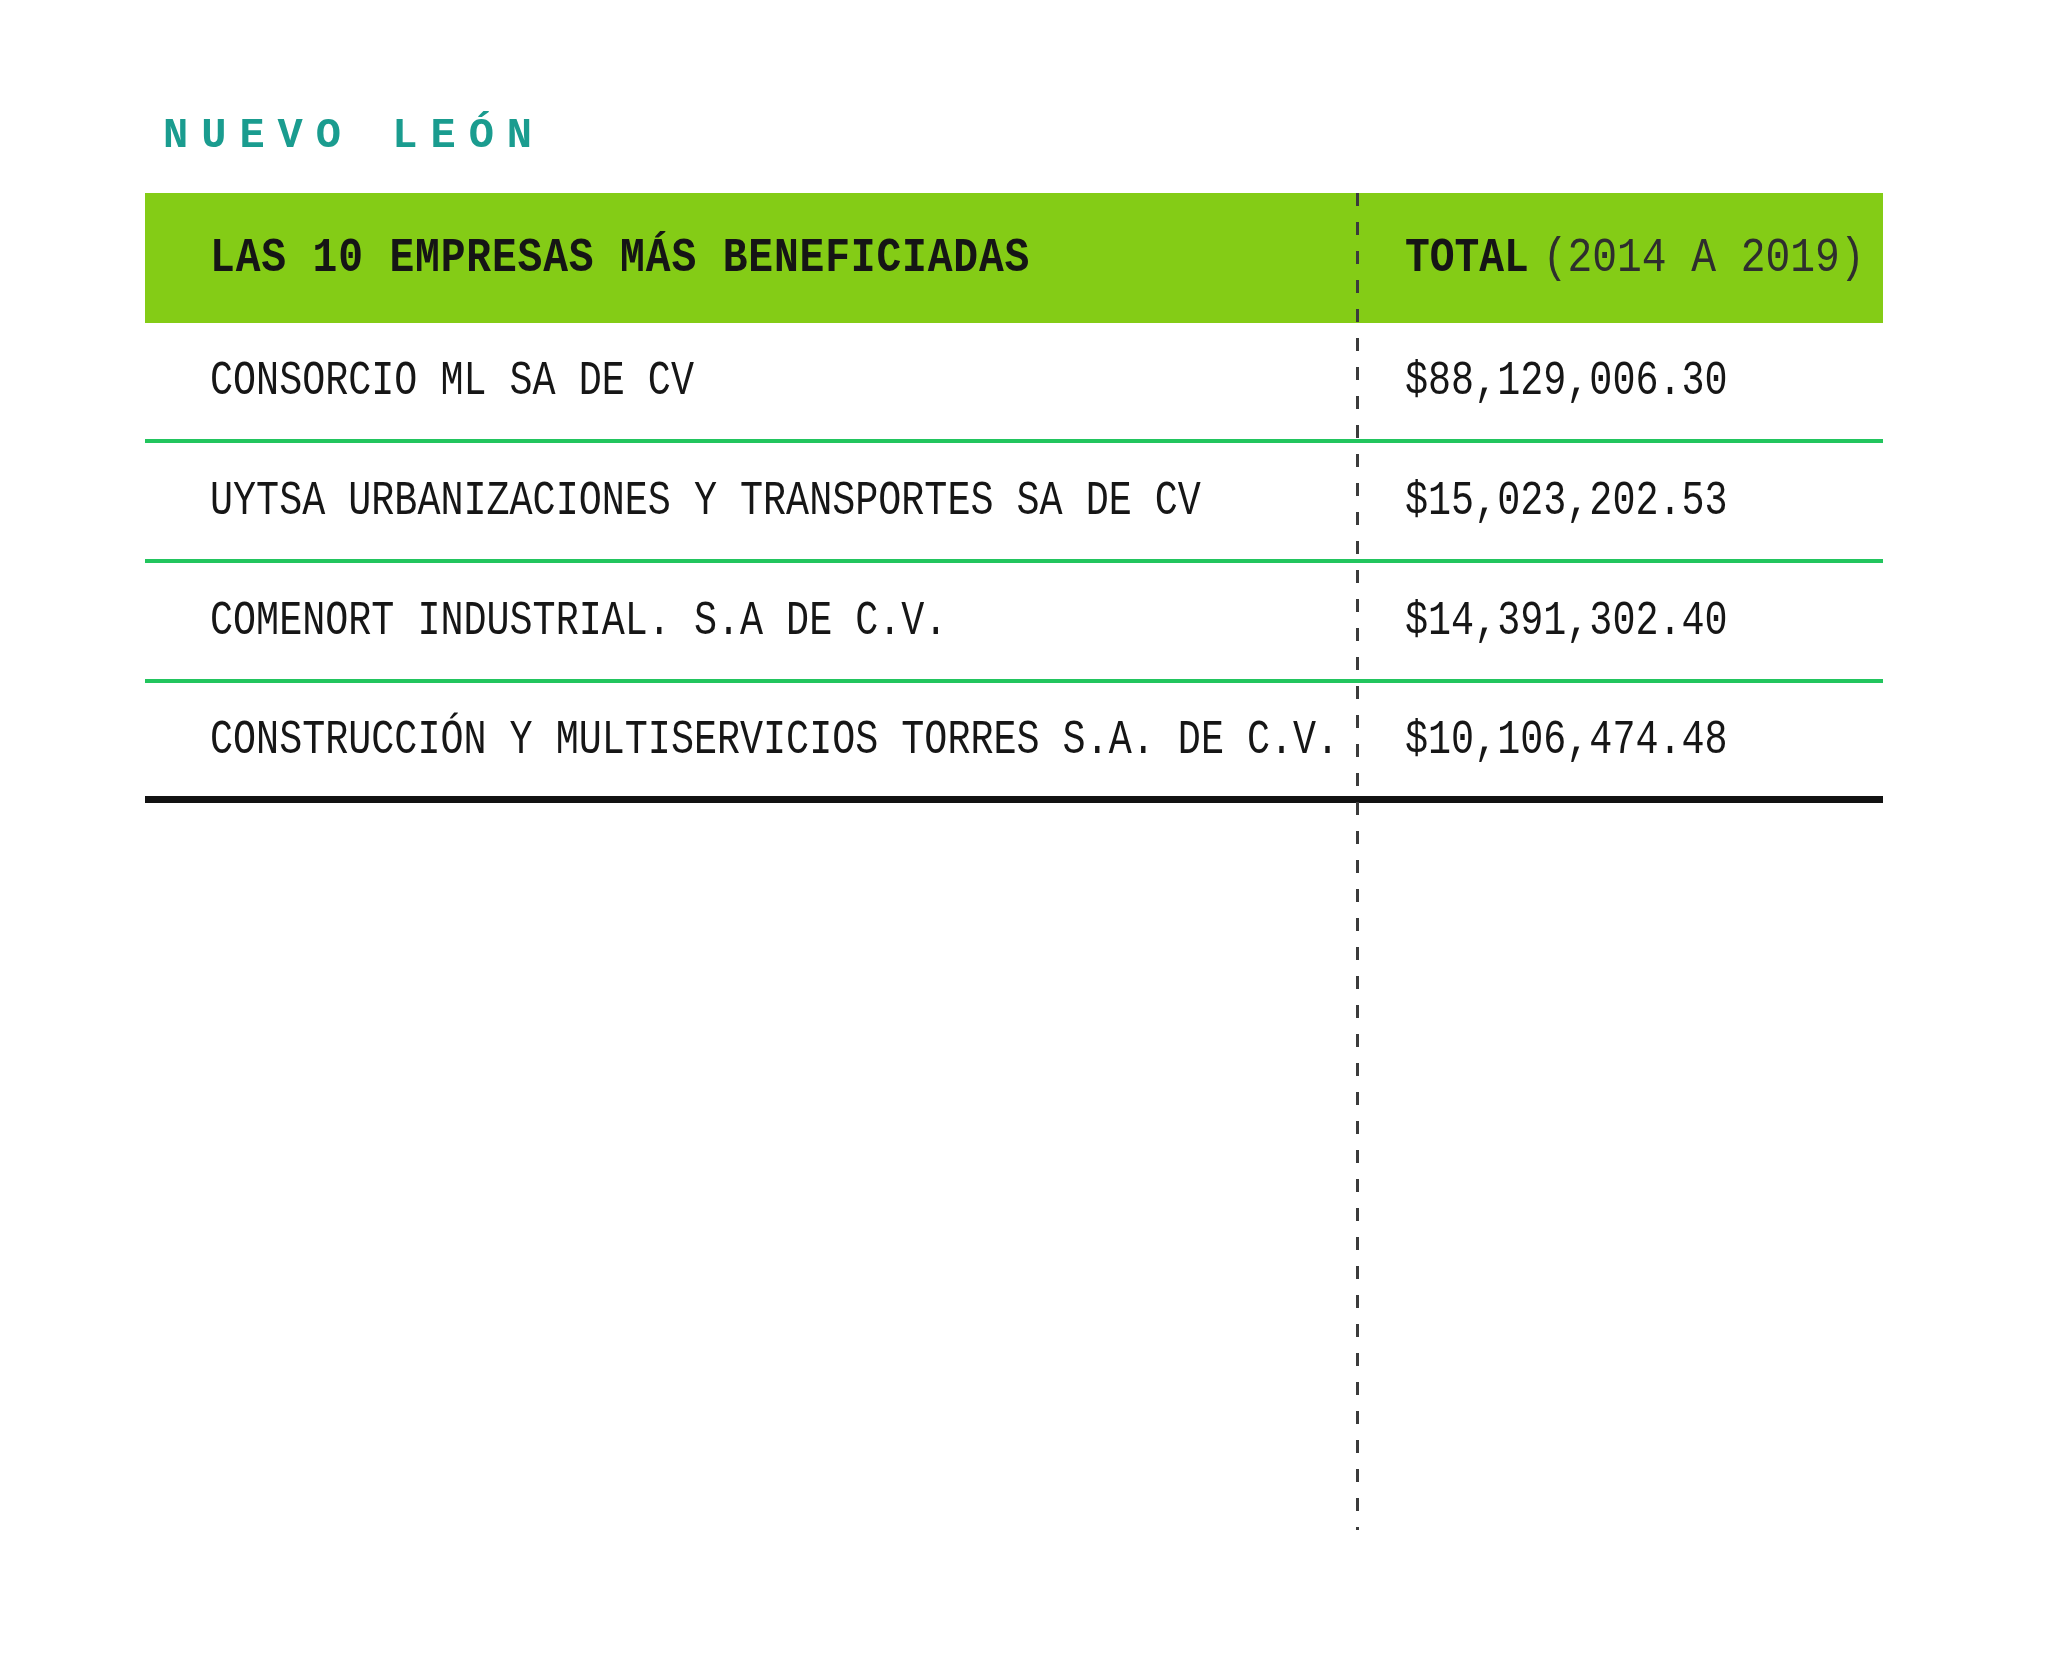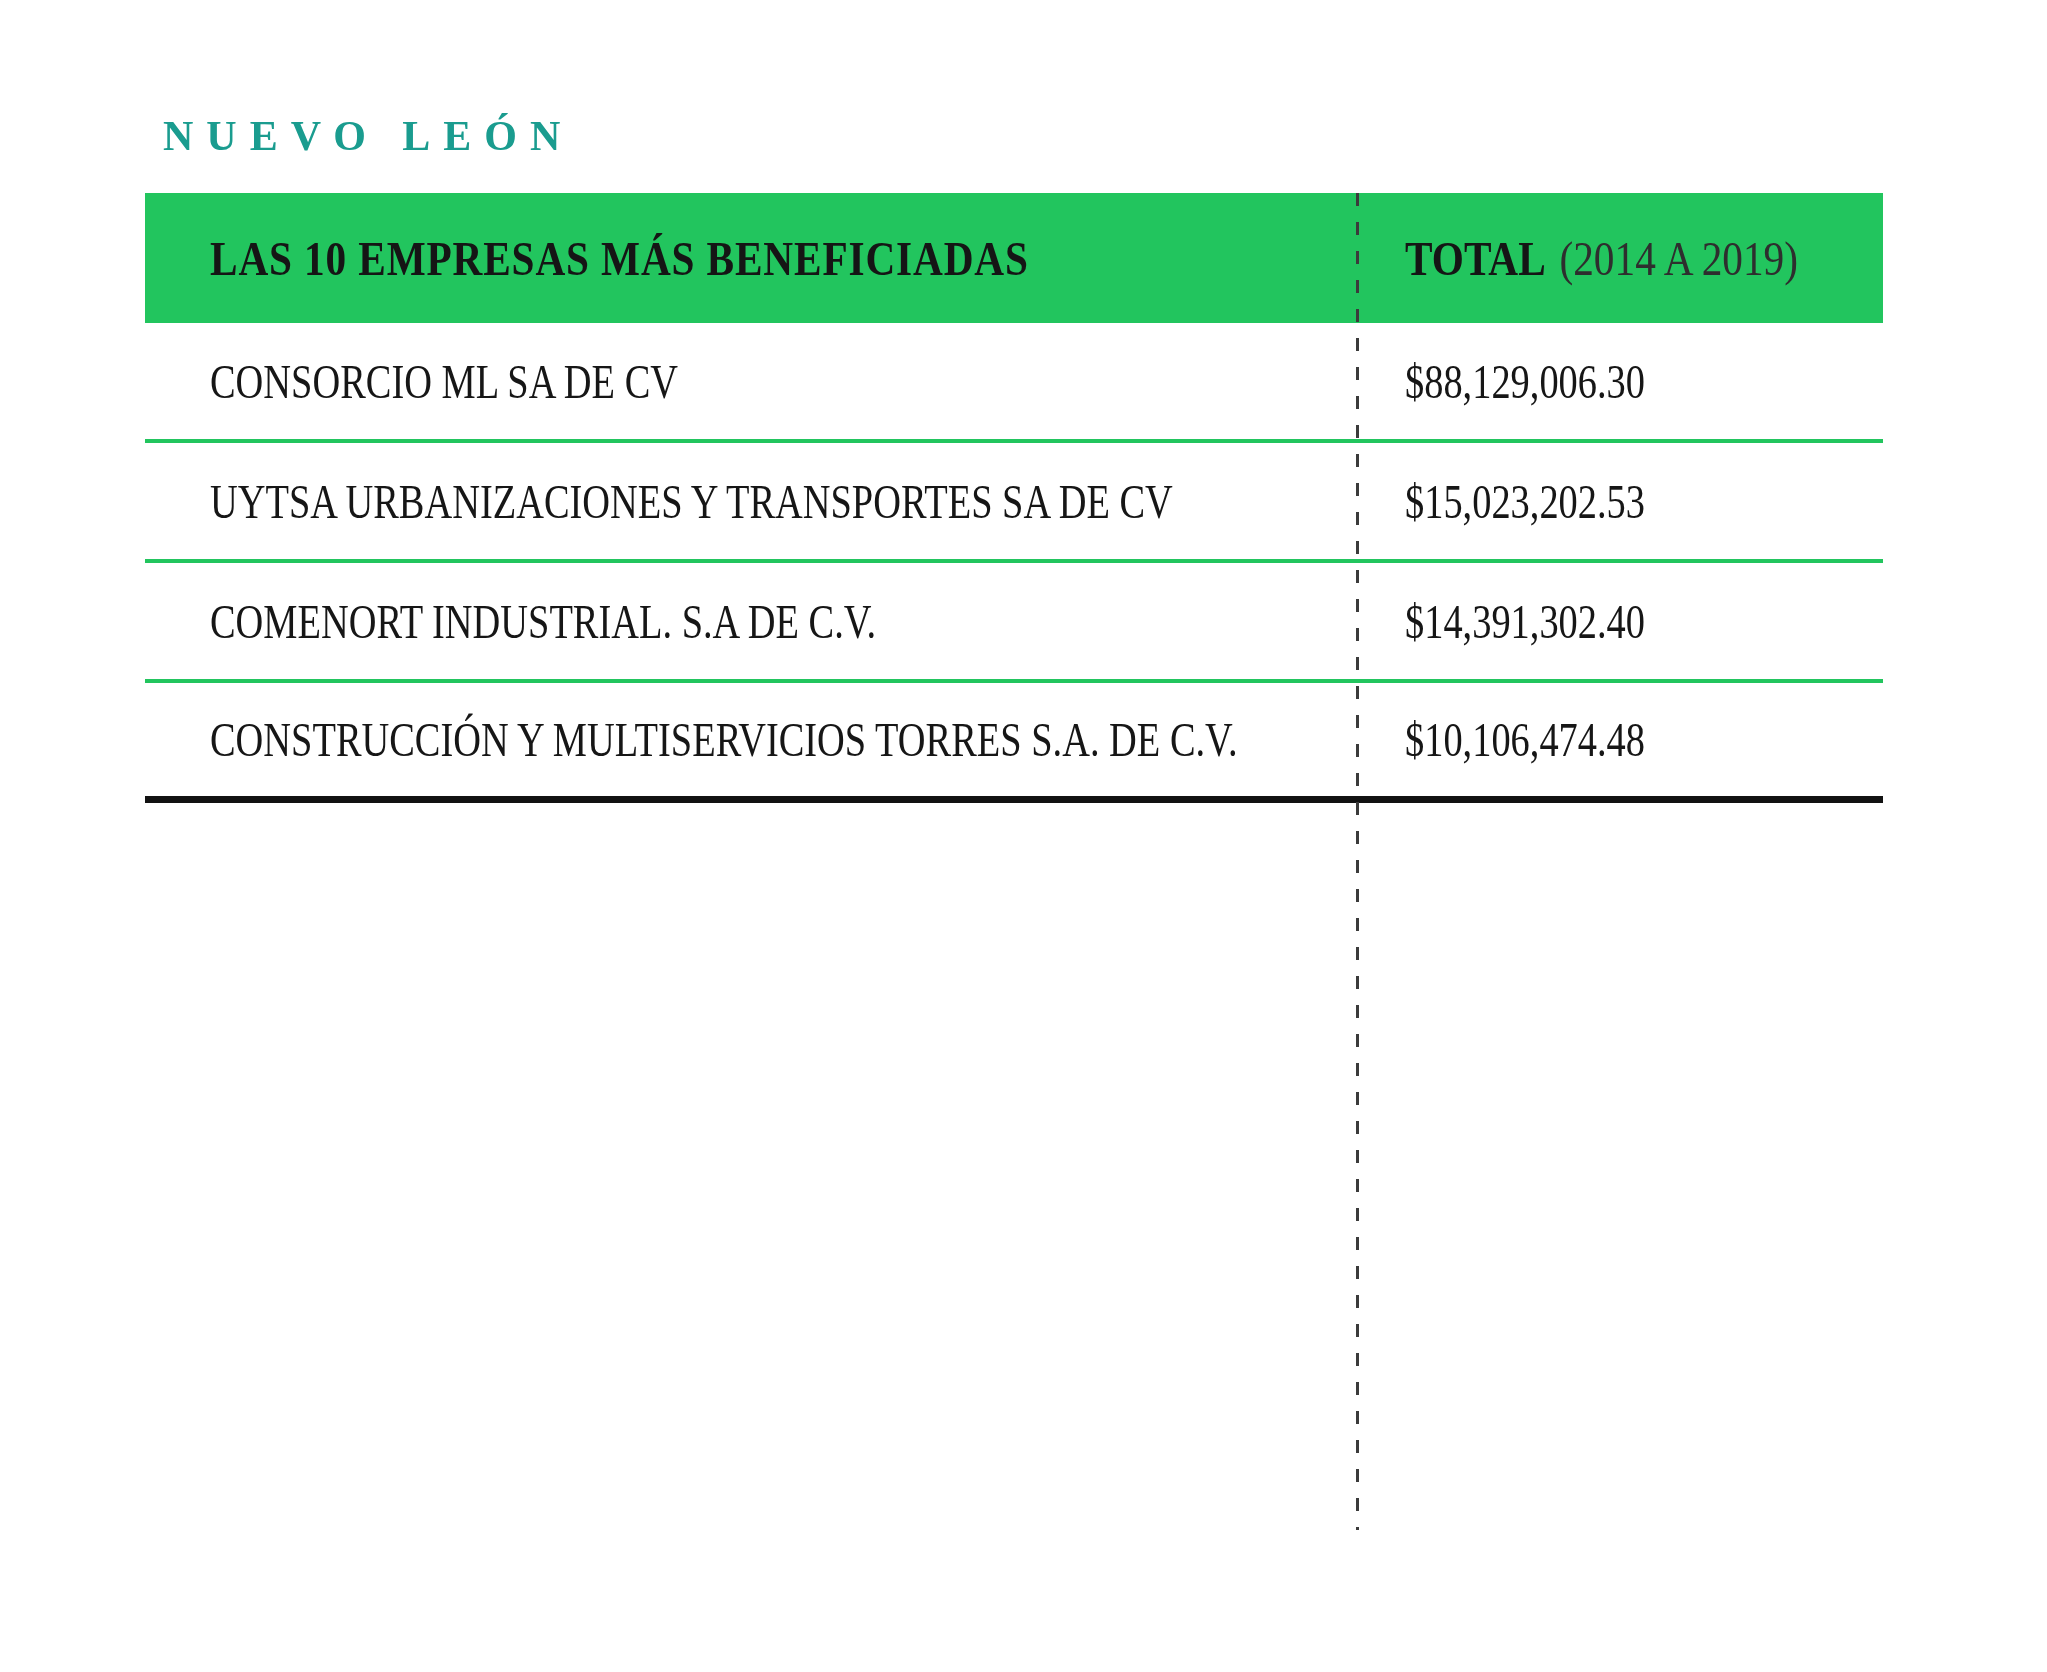--- a/index.html
+++ b/index.html
@@ -1,41 +1,41 @@
 <!DOCTYPE html>
 <html><head>
 <meta charset="utf-8">
 <style>
   html, body { margin: 0; padding: 0; background: #ffffff; }
   .canvas {
     position: relative;
     width: 1999px;
     height: 1672px;
     background: #ffffff;
-    font-family: Liberation Serif, serif;
+    font-family: Liberation Mono, monospace;
     color: #1a1a1a;
     overflow: hidden;
   }
   .main-title {
     position: absolute;
     left: 163px;
     top: 112px;
     font-size: 42px;
     font-weight: 700;
     letter-spacing: 13px;
     color: #1a9c8f;
     white-space: nowrap;
   }
   .header-band {
     position: absolute;
     left: 145px;
     top: 193px;
     width: 1738px;
     height: 130px;
-    background: #22c55e;
+    background: #84cc16;
   }
   .header-companies {
     position: absolute;
     left: 65px;
     top: 0;
     height: 130px;
     display: flex;
     align-items: center;
     font-size: 48px;
     font-weight: 700;

